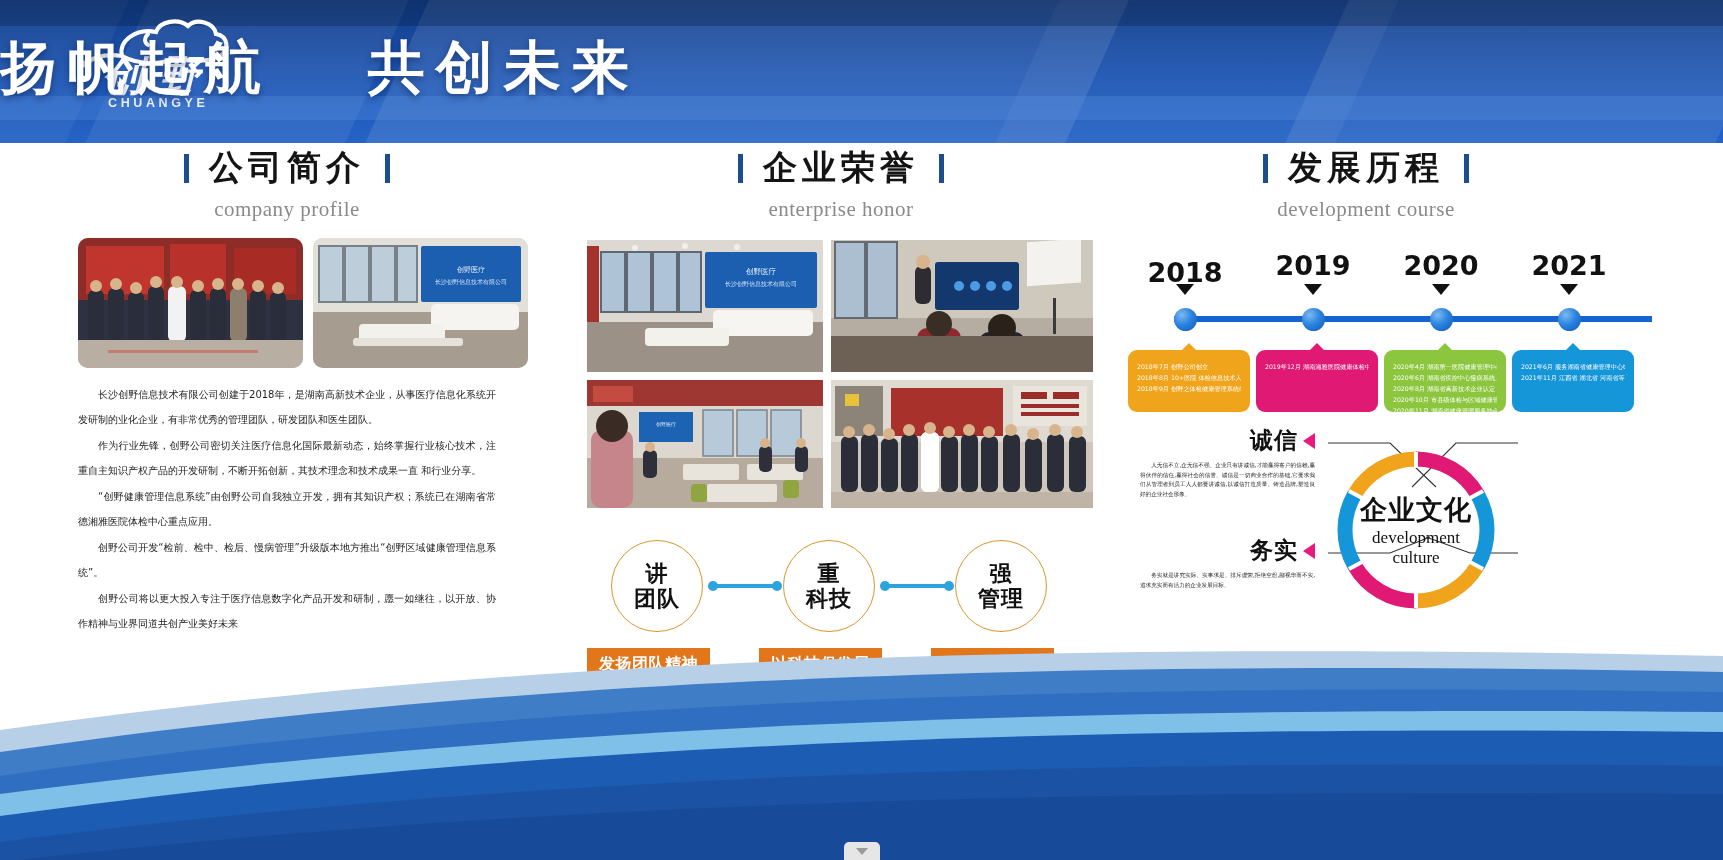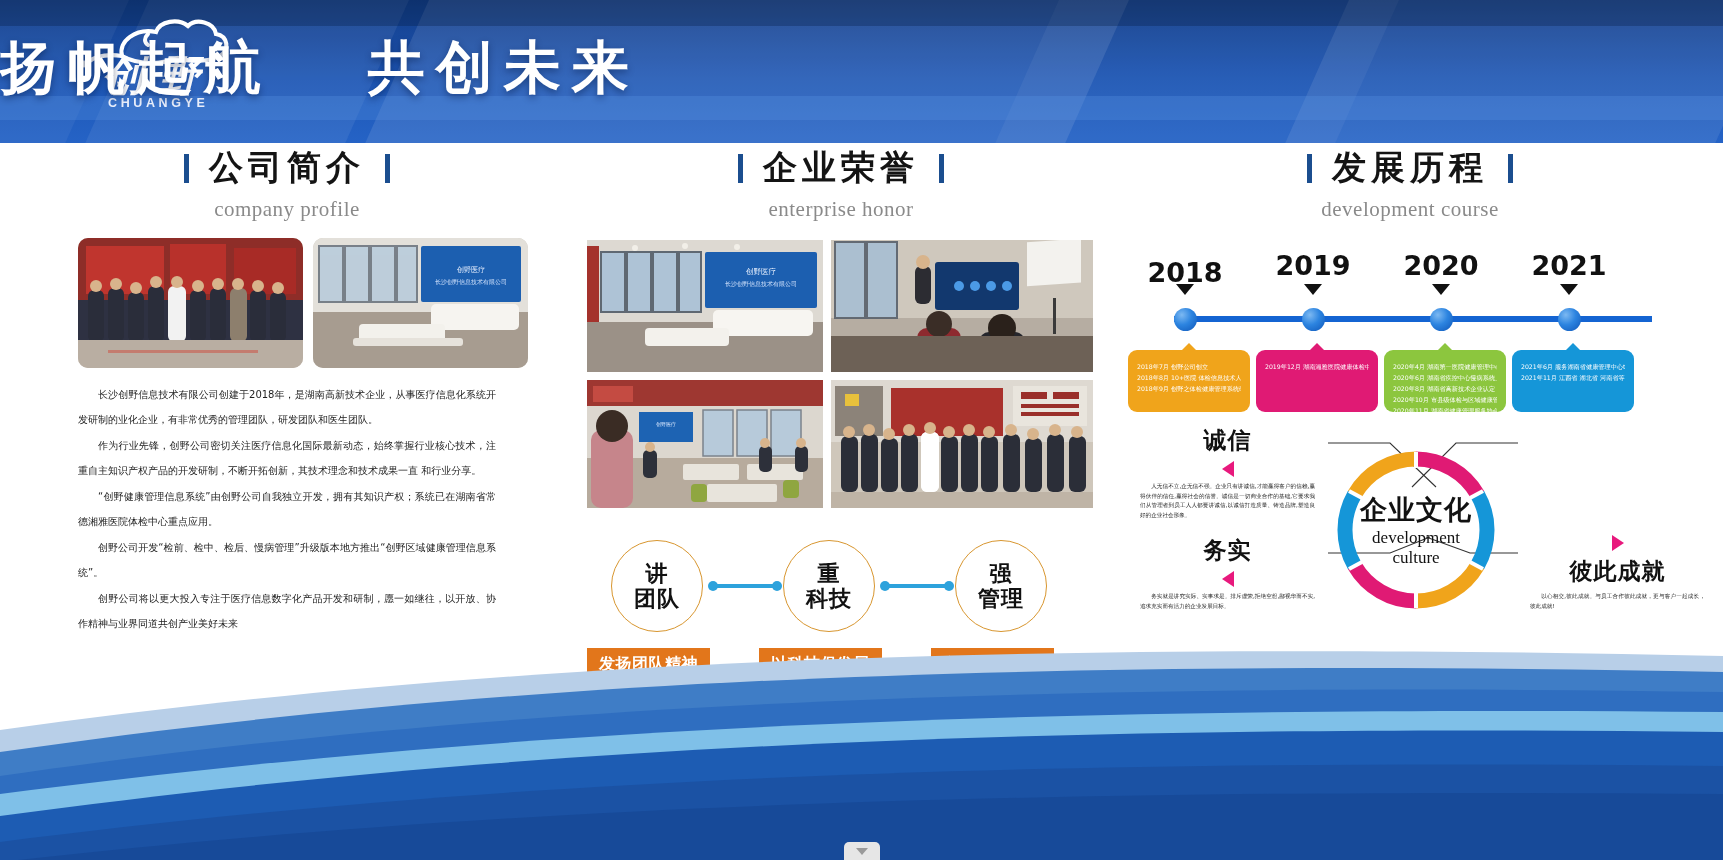--- a/index.html
+++ b/index.html
@@ -92,21 +92,21 @@
   
   .culture { position:absolute; left:1140px; top:425px; width:565px; height:200px; }
   .ring { position:absolute; left:196px; top:25px; width:160px; height:160px; }
   .ring-center { position:absolute; left:0; top:0; width:160px; height:160px;
     display:flex; flex-direction:column; align-items:center; justify-content:center; }
   .rc-cn { font-family:"Liberation Serif","DejaVu Serif",serif; font-size:27px; font-weight:700;
     color:#111; letter-spacing:1px; }
   .rc-en1,.rc-en2 { font-family:"Liberation Serif","DejaVu Serif",serif; font-size:17px; color:#111; }
   .cl-item { position:absolute; width:175px; }
   .cl-head { display:flex; align-items:center; gap:5px; font-family:"DejaVu Sans","Liberation Sans",sans-serif;
-    font-size:23px; font-weight:700; color:#111; letter-spacing:1px;flex-direction:column; }
+    font-size:23px; font-weight:700; color:#111; letter-spacing:1px; }
   .cl-head.r { justify-content:flex-start; }
   .cl-head.l { justify-content:flex-end; }
   .arw { width:0; height:0; border-top:8px solid transparent; border-bottom:8px solid transparent; }
   .arw.left { border-right:12px solid #e8197d; }
   .arw.right { border-left:12px solid #e8197d; }
   .cl-body { margin-top:5px; font-size:5.6px; line-height:9.5px; color:#1c1c1c;
     font-family:"DejaVu Sans","Liberation Sans",sans-serif; text-indent:2em; text-align:justify; }
   .cl-tl { left:0; top:0; } .cl-bl { left:0; top:110px; }
   .cl-tr { left:390px; top:0; } .cl-br { left:390px; top:110px; }
   .lead { position:absolute; stroke:#333; stroke-width:1.1; fill:none; }
@@ -162,21 +162,21 @@
 
   <div class="sec-head" style="left:587px; top:145px; width:508px;">
     <div class="sec-cn">
       <span class="tick"></span>
       <span>企业荣誉</span>
       <span class="tick"></span>
     </div>
     <div class="sec-en">enterprise honor</div>
   </div>
 
-  <div class="sec-head" style="left:1150px; top:145px; width:520px;">
+  <div class="sec-head" style="left:1106px; top:145px; width:520px;">
     <div class="sec-cn">
       <span class="tick"></span>
       <span>发展历程</span>
       <span class="tick"></span>
     </div>
     <div class="sec-en">development course</div>
   </div>
 
   <div class="left-photos">
     <div class="ph p1">
@@ -505,27 +505,20 @@
 
     <div class="cl-item cl-bl">
       <div class="cl-head l">
         <span>务实</span>
         <span class="arw left"></span>
       </div>
       <div class="cl-body">务实就是讲究实际、实事求是。排斥虚荣,拒绝空想,鄙视华而不实,追求充实而有活力的企业发展目标。</div>
     </div>
 
 
-    <div class="cl-item cl-br">
-      <div class="cl-head r">
-        <span class="arw right"></span>
-        <span>彼此成就</span>
-      </div>
-      <div class="cl-body">以心相交,彼此成就。与员工合作彼此成就，更与客户一起成长，彼此成就!</div>
-    </div>
   </div>
 
   <svg class="waves" viewBox="0 0 1723 280" preserveAspectRatio="none">
     <path d="M0 150 C420 92 900 58 1723 76 L1723 280 L0 280 Z" fill="#b8cfe8"></path>
     <path d="M0 172 C430 110 930 76 1723 92 L1723 280 L0 280 Z" fill="#3f7dc6"></path>
     <path d="M0 196 C430 134 930 100 1723 112 L1723 280 L0 280 Z" fill="#2f6ec0"></path>
     <path d="M0 214 C420 160 900 124 1723 132 L1723 280 L0 280 Z" fill="#7fc0e8"></path>
     <path d="M0 236 C400 182 880 142 1723 152 L1723 280 L0 280 Z" fill="#1d5cb3"></path>
     <path d="M0 262 C380 214 860 176 1723 186 L1723 280 L0 280 Z" fill="#1b52a4"></path>
     <path d="M0 282 C360 242 840 206 1723 214 L1723 280 L0 280 Z" fill="#174a99"></path>

